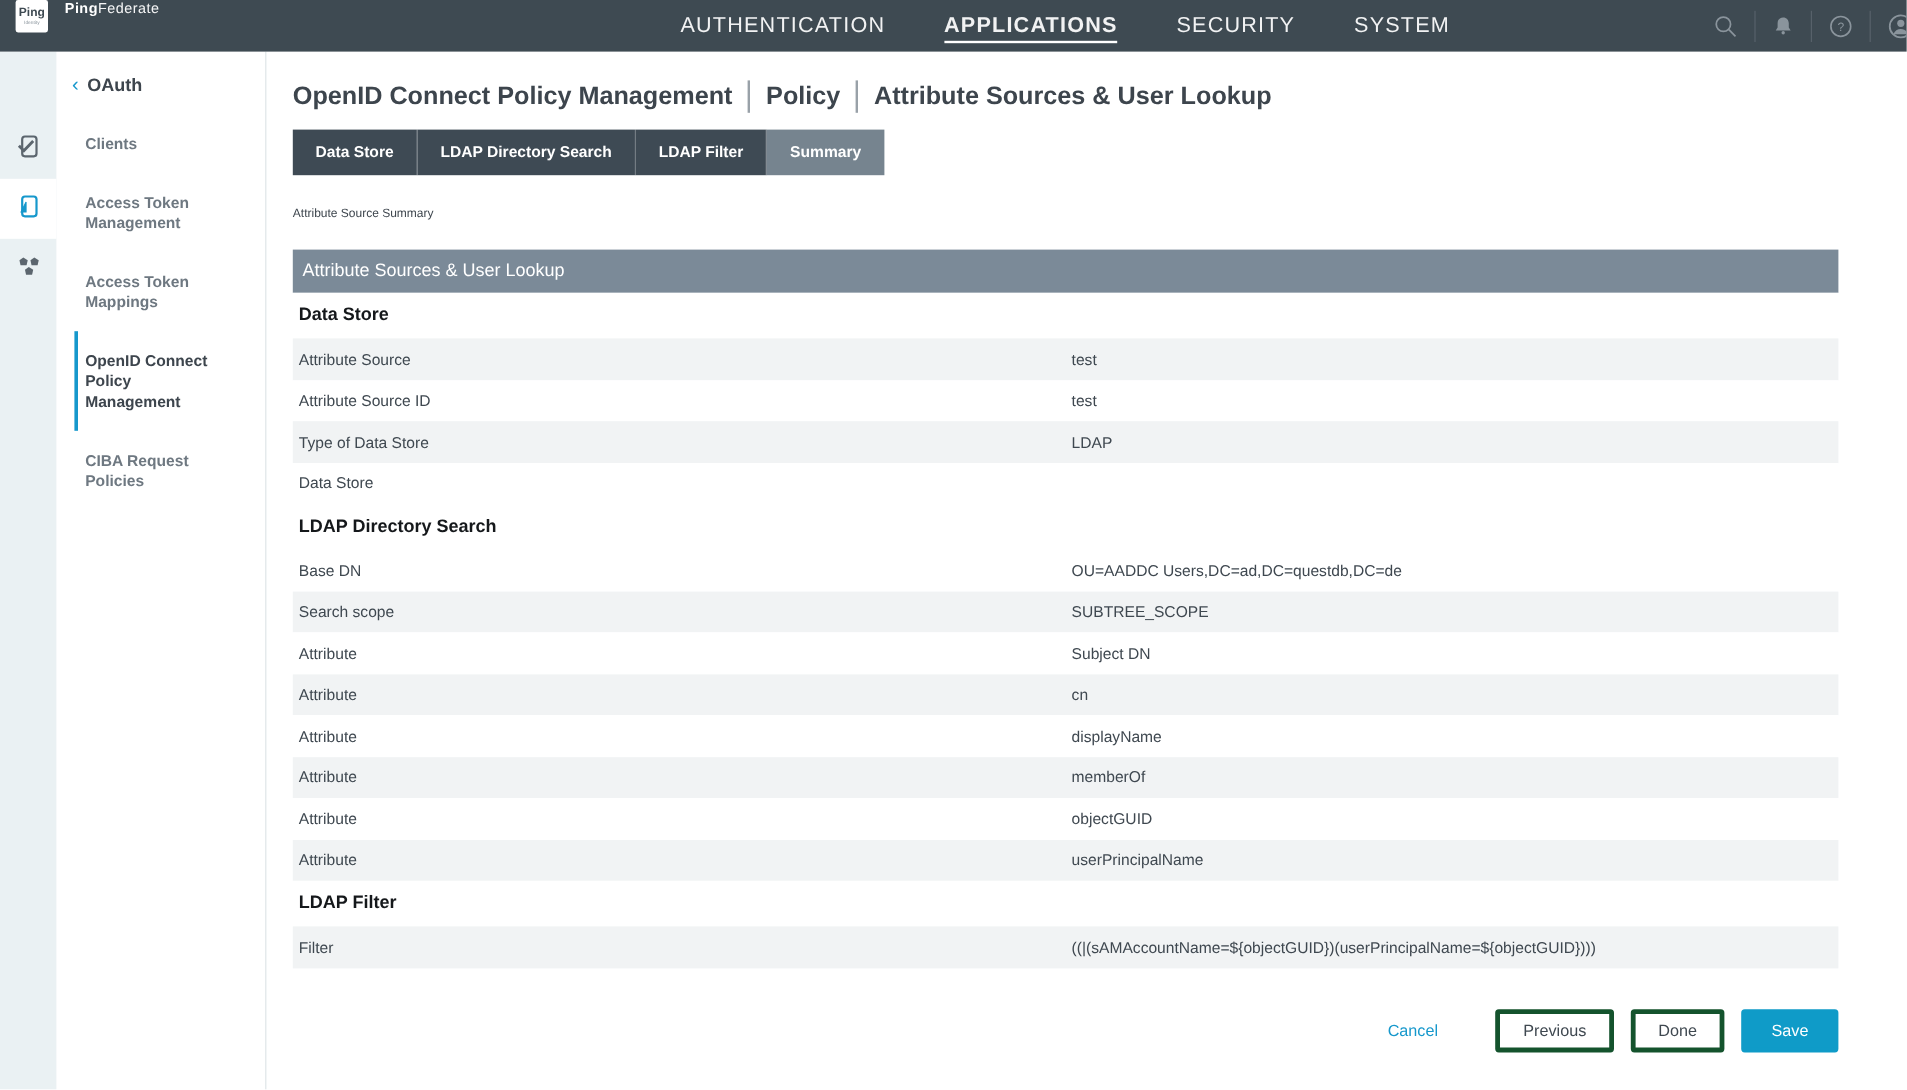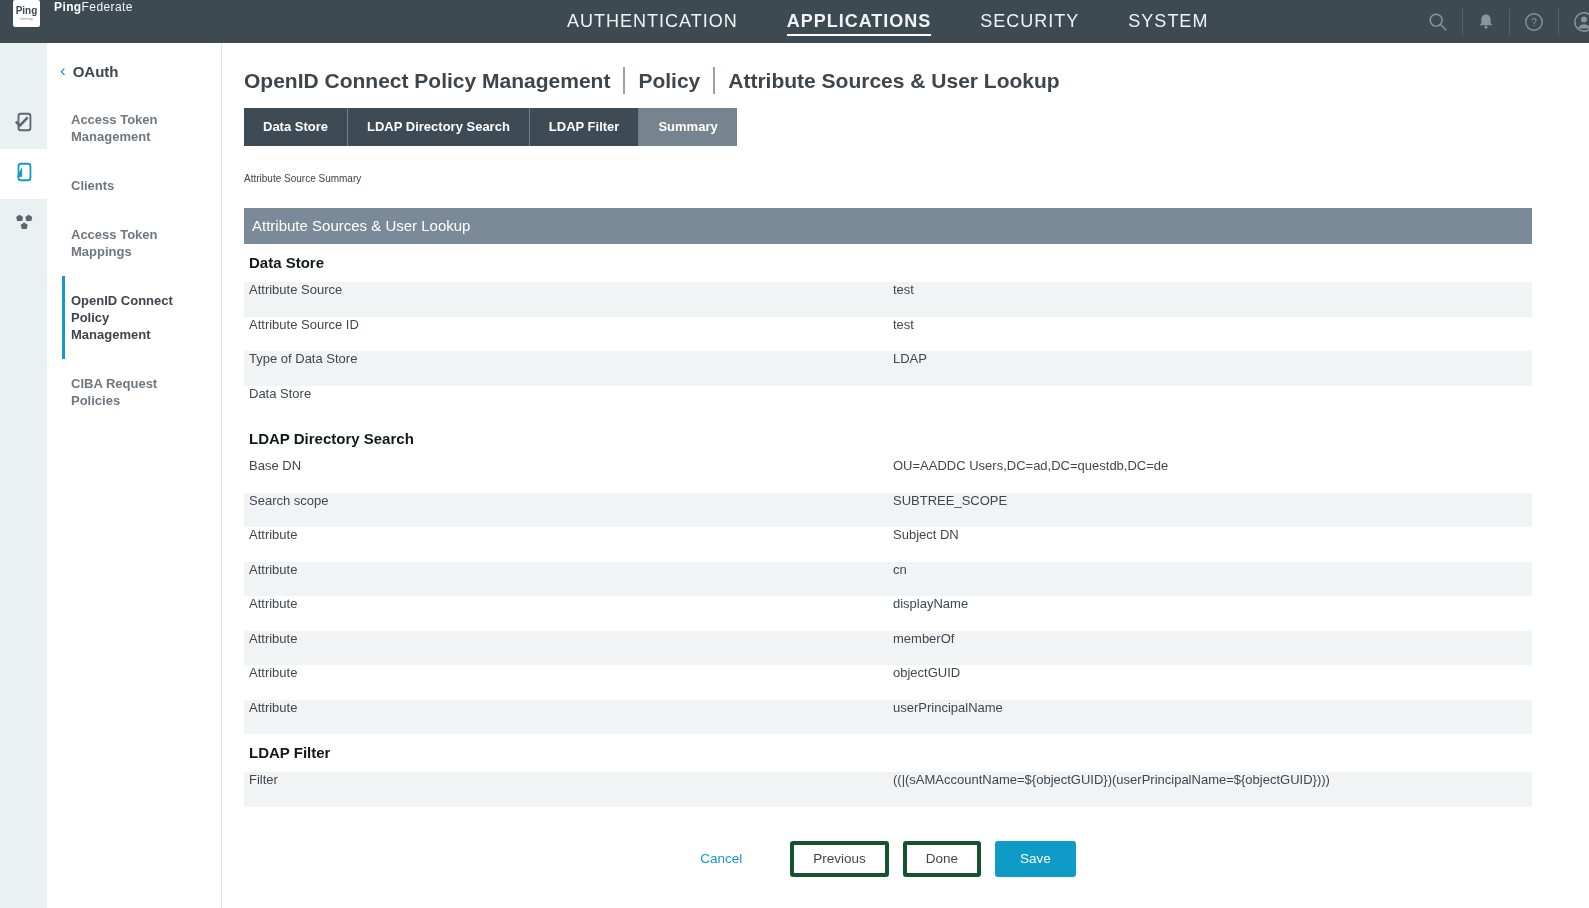--- a/index.html
+++ b/index.html
@@ -145,34 +145,34 @@
   }
   .section-heading {
     height: 38px; line-height: 38px;
     font-size: 15px; font-weight: 700;
     color: #15181b;
     padding-left: 5px;
     background: #fff;
   }
   .trow {
     height: 34.5px;
-    display: flex; align-items: flex-start;
+    display: flex; align-items: center;
     font-size: 13px;
     color: #3f4850;
     padding-left: 5px;
     background: #fff;
   }
   .trow.striped { background: var(--stripe-bg, #f1f3f4); }
   .trow .tlabel { flex: 0 0 644px; }
   .trow .tvalue { flex: 1 1 auto; }
 
   .footer {
     margin-top: 34px;
     display: flex;
-    justify-content: center;
+    justify-content: flex-end;
     align-items: center;
   }
   .cancel-link {
     color: var(--accent, #1698cc);
     font-size: 13.5px;
     margin-right: 34px;
     cursor: pointer;
     text-decoration: none;
   }
   .btn {
@@ -274,22 +274,22 @@
       </span>
     </div>
   </div>
 
   <aside class="sidebar">
     <div class="oauth-header">
       <span class="chev">‹</span>
       <span>OAuth</span>
     </div>
     <ul class="side-list">
+        <li class="side-item"><span class="side-item-label">Clients</span></li>
         <li class="side-item"><span class="side-item-label">Access Token Management</span></li>
-        <li class="side-item"><span class="side-item-label">Clients</span></li>
         <li class="side-item"><span class="side-item-label">Access Token Mappings</span></li>
         <li class="side-item active"><span class="side-item-label">OpenID Connect Policy Management</span></li>
         <li class="side-item"><span class="side-item-label">CIBA Request Policies</span></li>
       </ul>
   </aside>
 
   <main class="main">
     <h1 class="page-title">
       <span>OpenID Connect Policy Management</span>
       <span class="crumb-sep"></span>

